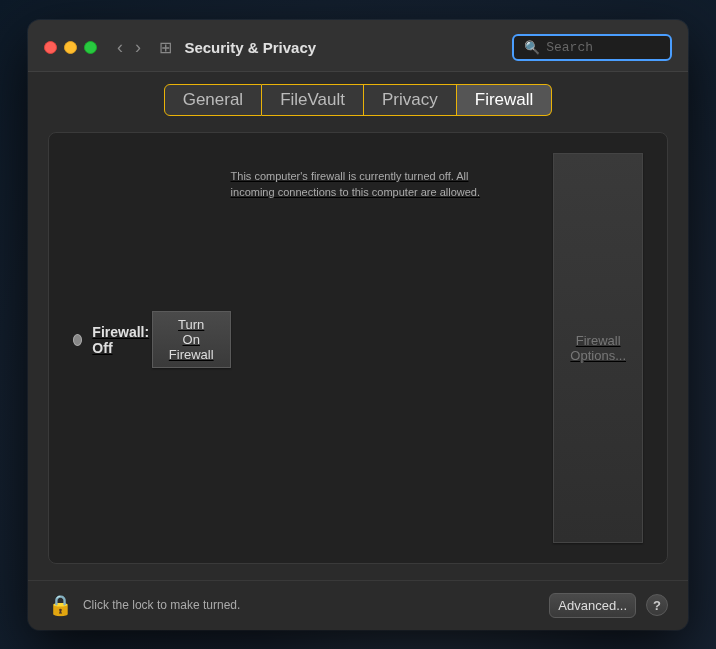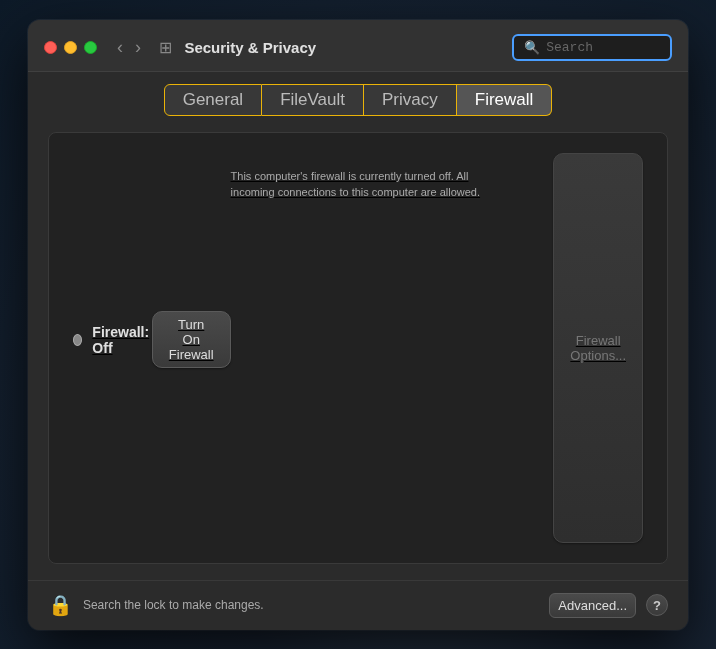--- a/index.html
+++ b/index.html
@@ -190,21 +190,21 @@
 
     .status-label {
       font-size: 14px;
       font-weight: 600;
       color: #e0e0e0;
     }
 
     .mac-button {
       background: linear-gradient(to bottom, #4a4a4a, #3a3a3a);
       border: 1px solid #5a5a5a;
-      border-radius: 10px;
+      border-radius: 0;
       color: #ddd;
       font-size: 13px;
       padding: 5px 16px;
       cursor: pointer;
       box-shadow: 0 1px 2px rgba(0,0,0,0.4);
     }
 
     .mac-button.disabled {
       color: #777;
       background: linear-gradient(to bottom, #3a3a3a, #2e2e2e);
@@ -322,18 +322,18 @@
 
       <div class="options-btn-row">
         <button class="mac-button disabled">Firewall Options...</button>
       </div>
 
     </div>
   </div>
 
   <div class="bottom-bar">
     <span class="lock-icon">🔒</span>
-    <span class="lock-text">Search the lock to make changes.</span>
+    <span class="lock-text">Click the lock to make turned.</span>
     <button class="advanced-btn">Advanced...</button>
     <div class="help-btn">?</div>
   </div>
 
 </div>
 
 </body></html>

